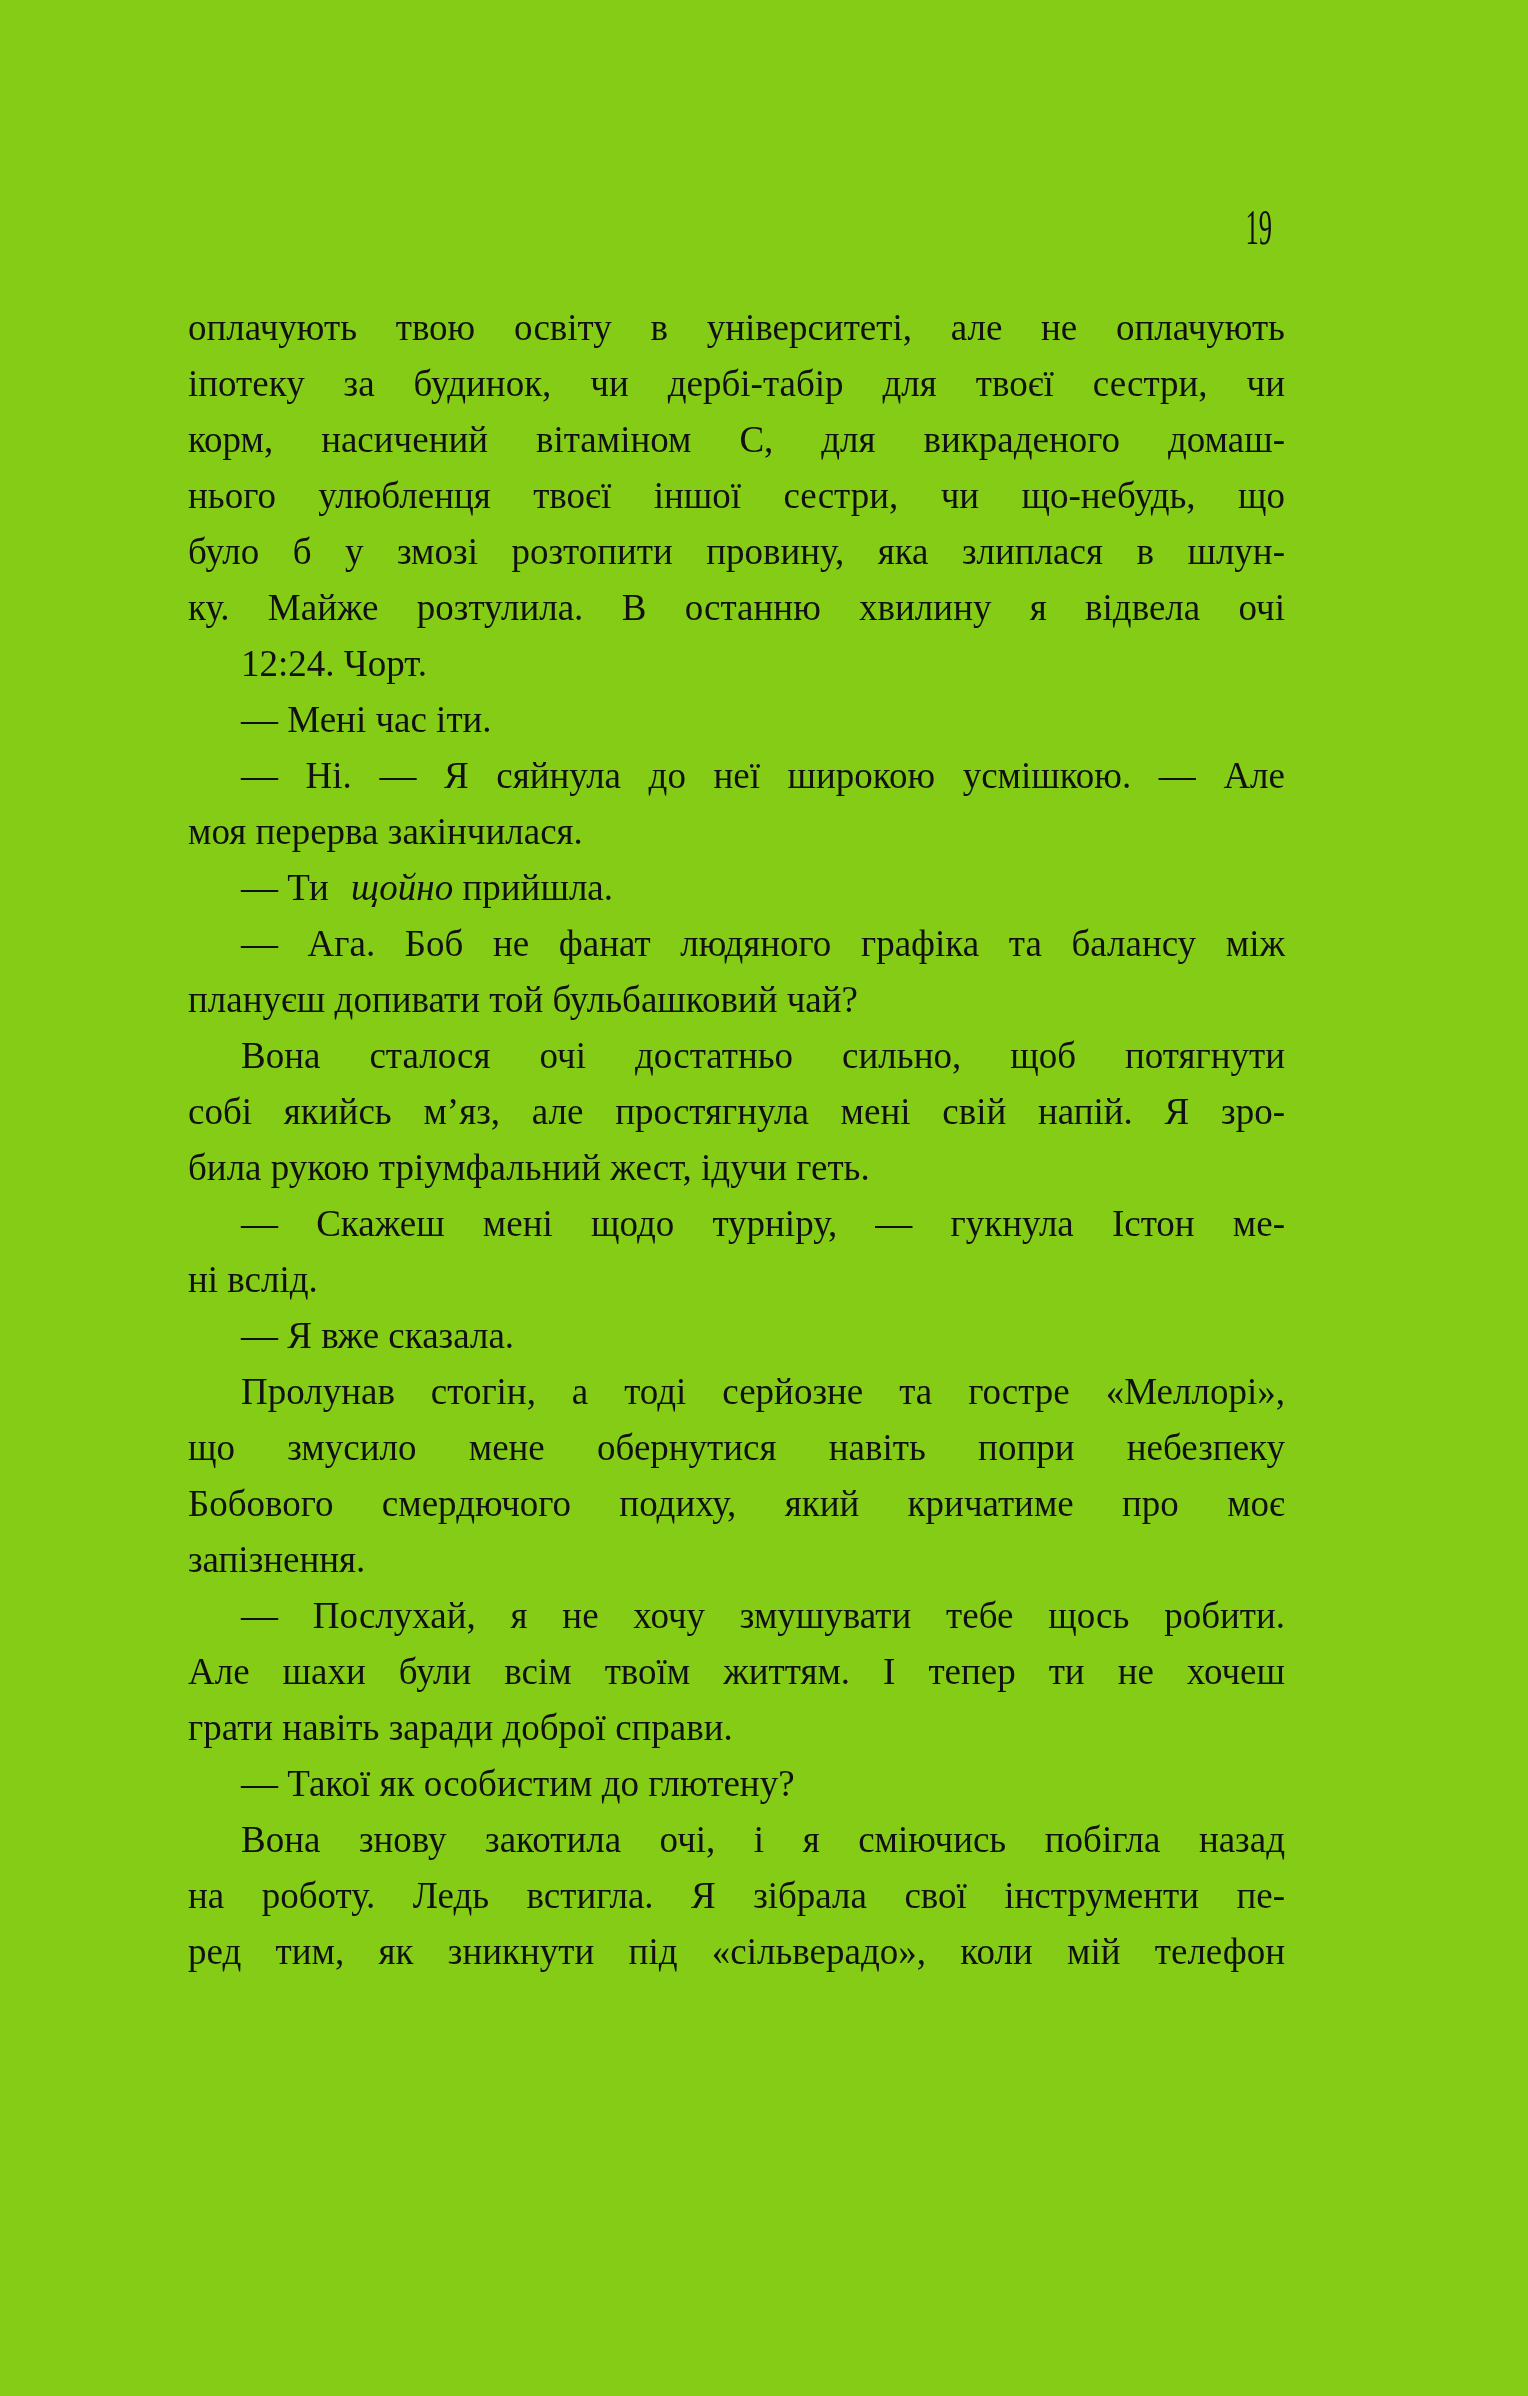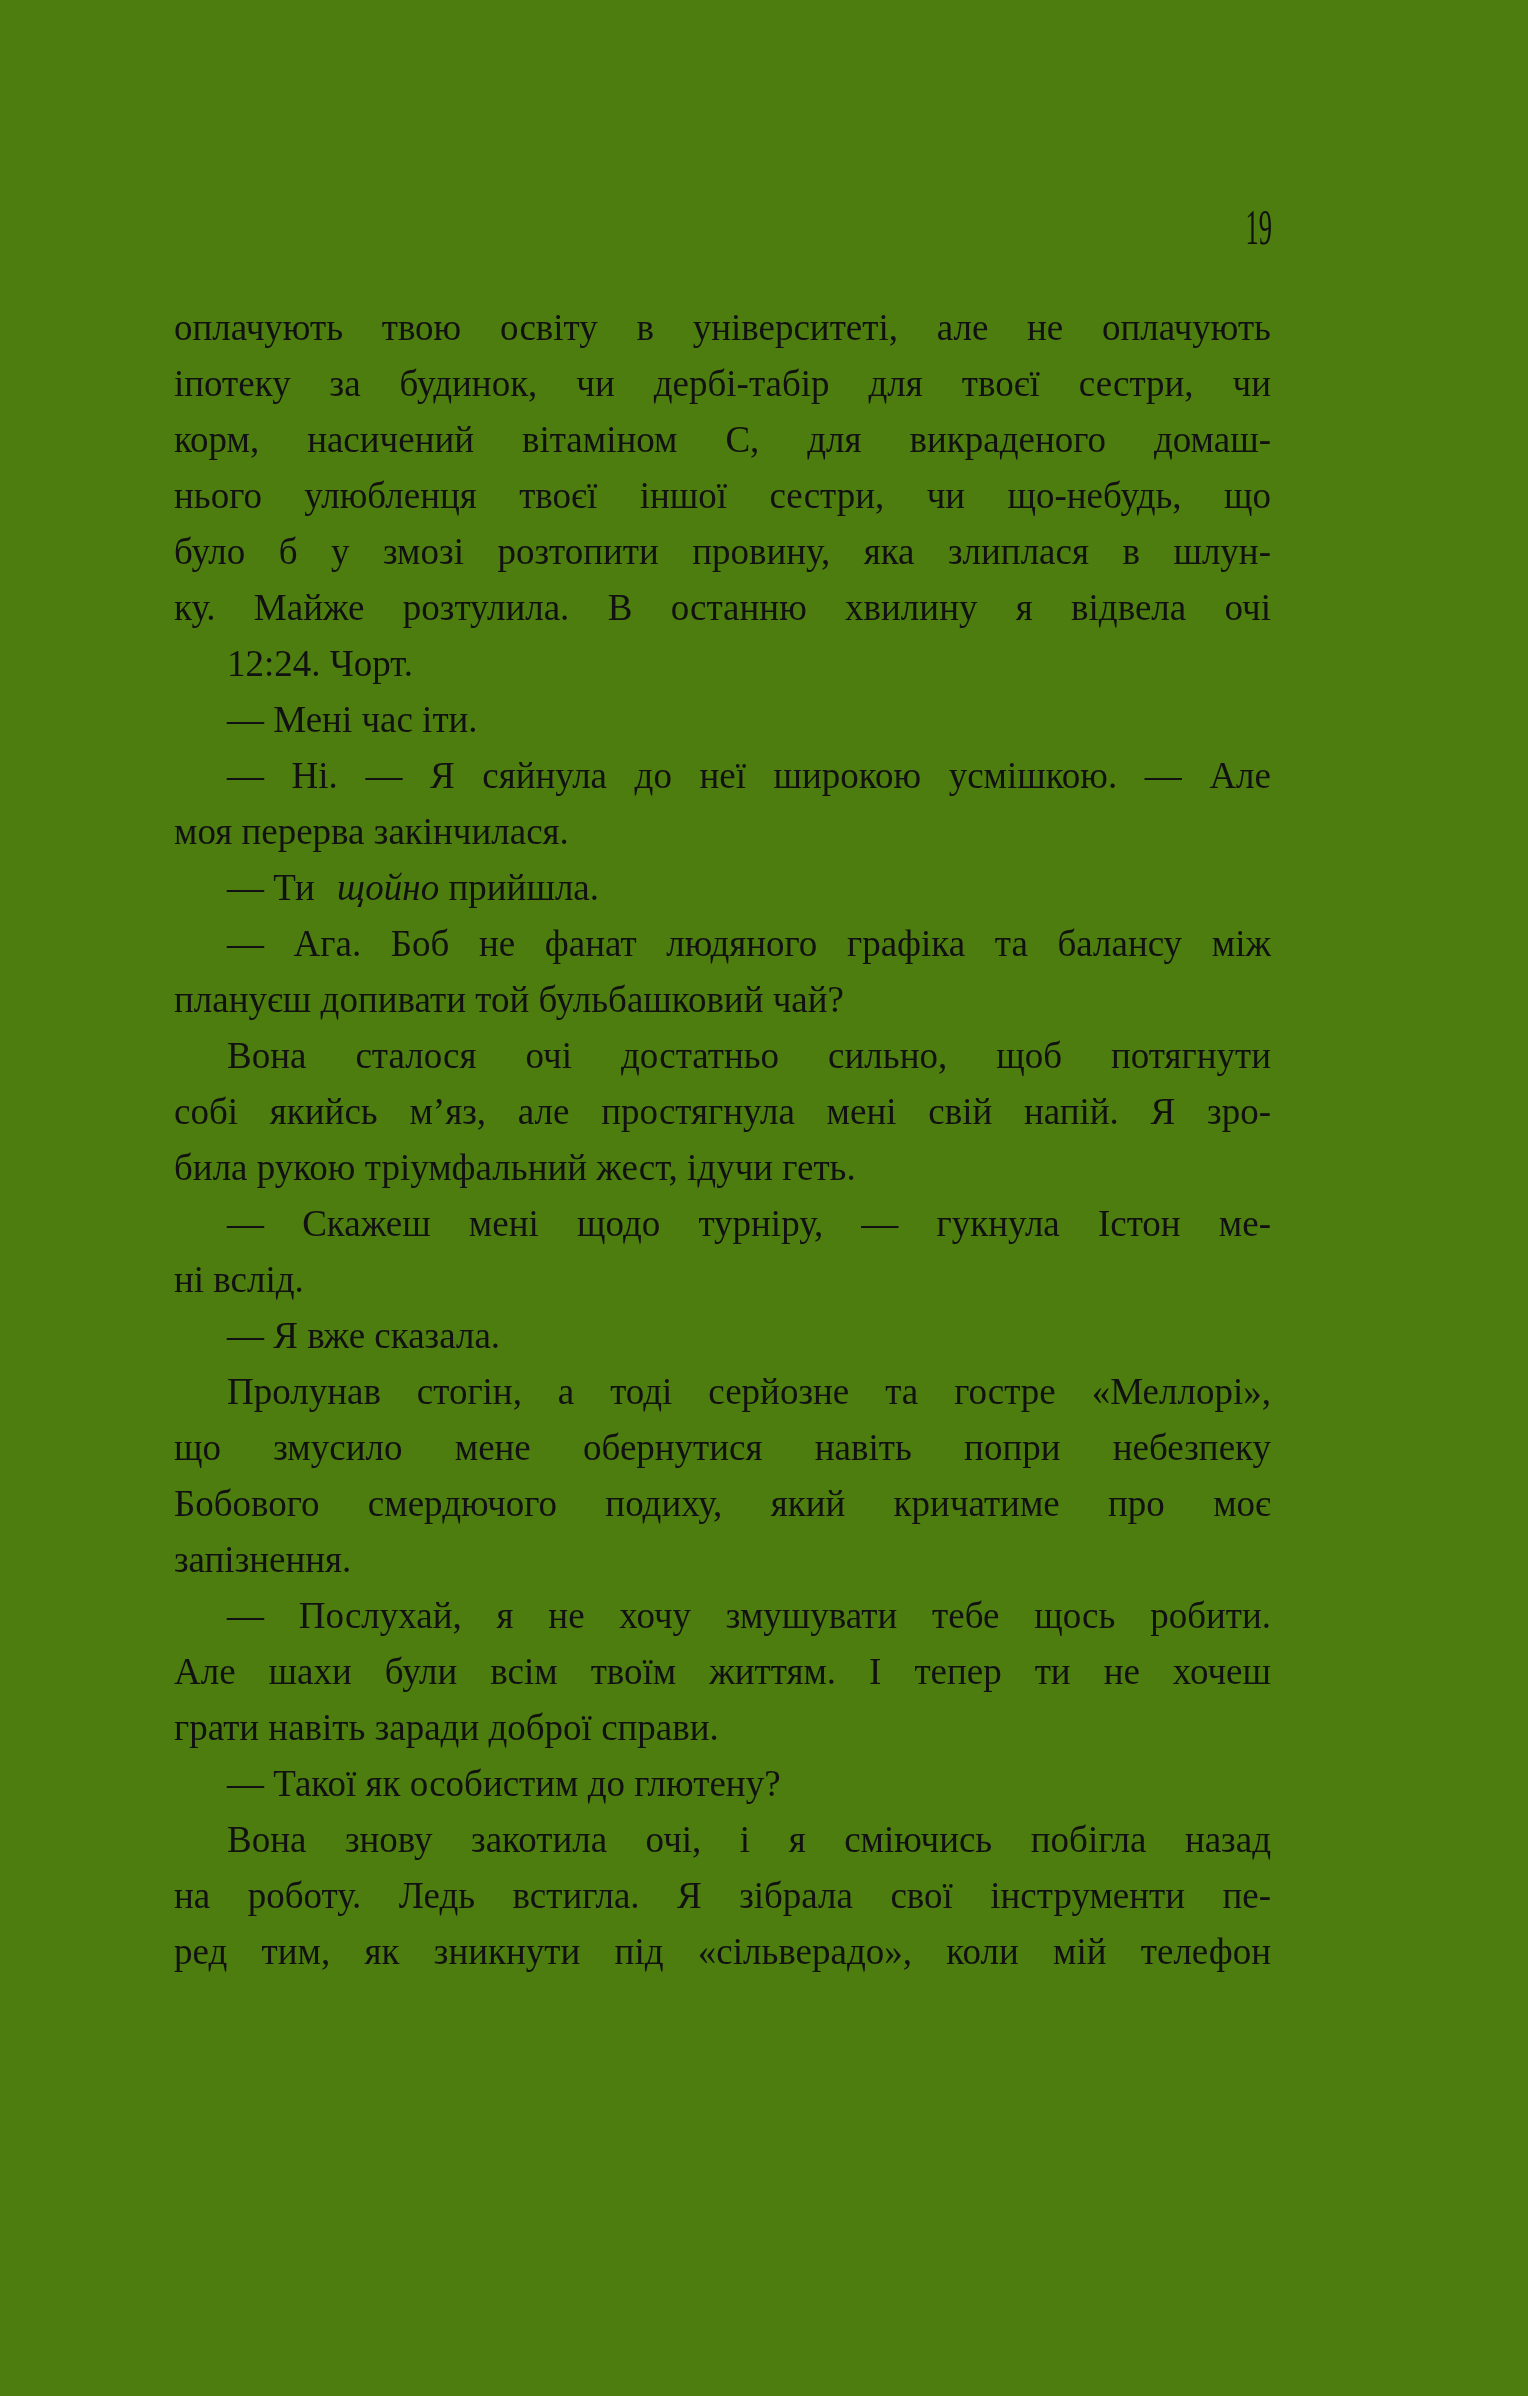--- a/index.html
+++ b/index.html
@@ -12,35 +12,35 @@
     height: 2396px;
     background: #ffffff;
     position: relative;
     font-family: "Liberation Serif", "DejaVu Serif", serif;
     color: #111111;
     overflow: hidden;
   }
   .page {
     position: absolute;
     inset: 0;
-    background: #4d7c0f;
+    background: #84cc16;
   }
   .page-number {
     position: absolute;
     top: 202px;
     right: 256px;
     font-size: 51px;
     line-height: 1;
     transform: scaleX(0.52);
     transform-origin: 100% 0;
     white-space: nowrap;
   }
   .text-block {
     position: absolute;
-    left: 174px;
+    left: 188px;
     top: 300px;
     width: 1097px;
   }
   .line {
     font-size: 37px;
     line-height: 56px;
     height: 56px;
     white-space: normal;
     text-align: left;
   }

